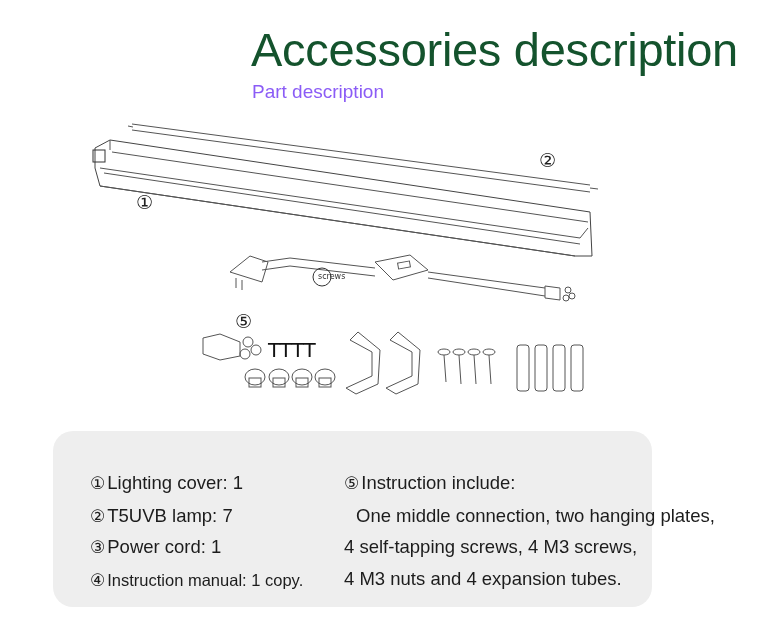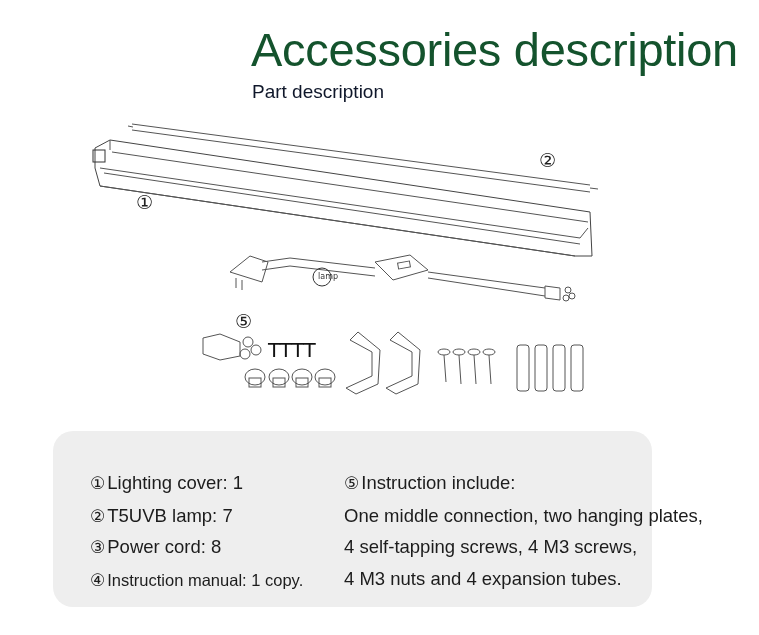--- a/index.html
+++ b/index.html
@@ -9,21 +9,21 @@
       font-family: "Liberation Sans", "DejaVu Sans", sans-serif;
       color: #1a1a1a;
     }
     .title {
       position: absolute; left: 251px; top: 22px;
       font-size: 47px; line-height: 56px; color: #14532d;
       letter-spacing: -0.3px; white-space: nowrap;
     }
     .subtitle {
       position: absolute; left: 252px; top: 80px;
-      font-size: 19px; line-height: 24px; color: #0f172a; white-space: nowrap;
+      font-size: 19px; line-height: 24px; color: #8b5cf6; white-space: nowrap;
     }
     .diagram { position: absolute; left: 0; top: 110px; width: 759px; height: 300px; }
     .diagram svg { position: absolute; left: 0; top: 0; }
     .callout {
       position: absolute; font-size: 19px; line-height: 20px; color: #222;
       font-family: "DejaVu Sans", sans-serif;
     }
     .callout-three {
       position: absolute; font-size: 8px; color: #333;
       font-family: "DejaVu Sans", sans-serif;
@@ -124,44 +124,44 @@
         <rect x="517" y="345" width="12" height="46" rx="3"></rect>
         <rect x="535" y="345" width="12" height="46" rx="3"></rect>
         <rect x="553" y="345" width="12" height="46" rx="3"></rect>
         <rect x="571" y="345" width="12" height="46" rx="3"></rect>
       </g>
       <circle cx="322" cy="277" r="9" stroke="#333"></circle>
     </g>
   </svg>
   <span class="callout" style="left:136px; top:82px;">①</span>
   <span class="callout" style="left:539px; top:40px;">②</span>
-  <span class="callout-three" style="left:318px; top:162px;">lamp</span>
+  <span class="callout-three" style="left:318px; top:162px;">screws</span>
   <span class="callout" style="left:235px; top:201px;">⑤</span>
   <span class="tttt" style="left:268px; top:228px;">TTTT</span>
 </div>
 
 <div class="panel"></div>
 
 <div class="row" style="left:90px; top:451px;">
   <span class="num">①</span><span>Lighting cover: 1</span>
 </div>
 <div class="row" style="left:90px; top:484px;">
   <span class="num">②</span><span>T5UVB lamp: 7</span>
 </div>
 <div class="row" style="left:90px; top:515px;">
-  <span class="num">③</span><span>Power cord: 8</span>
+  <span class="num">③</span><span>Power cord: 1</span>
 </div>
 <div class="row small" style="left:90px; top:548px;">
   <span class="num">④</span><span>Instruction manual: 1 copy.</span>
 </div>
 
 <div class="row" style="left:344px; top:451px;">
   <span class="num">⑤</span><span>Instruction include:</span>
 </div>
-<div class="row" style="left:344px; top:484px;">
+<div class="row" style="left:356px; top:484px;">
   <span>One middle connection, two hanging plates,</span>
 </div>
 <div class="row" style="left:344px; top:515px;">
   <span>4 self-tapping screws, 4 M3 screws,</span>
 </div>
 <div class="row" style="left:344px; top:547px;">
   <span>4 M3 nuts and 4 expansion tubes.</span>
 </div>
 
 </body></html>

